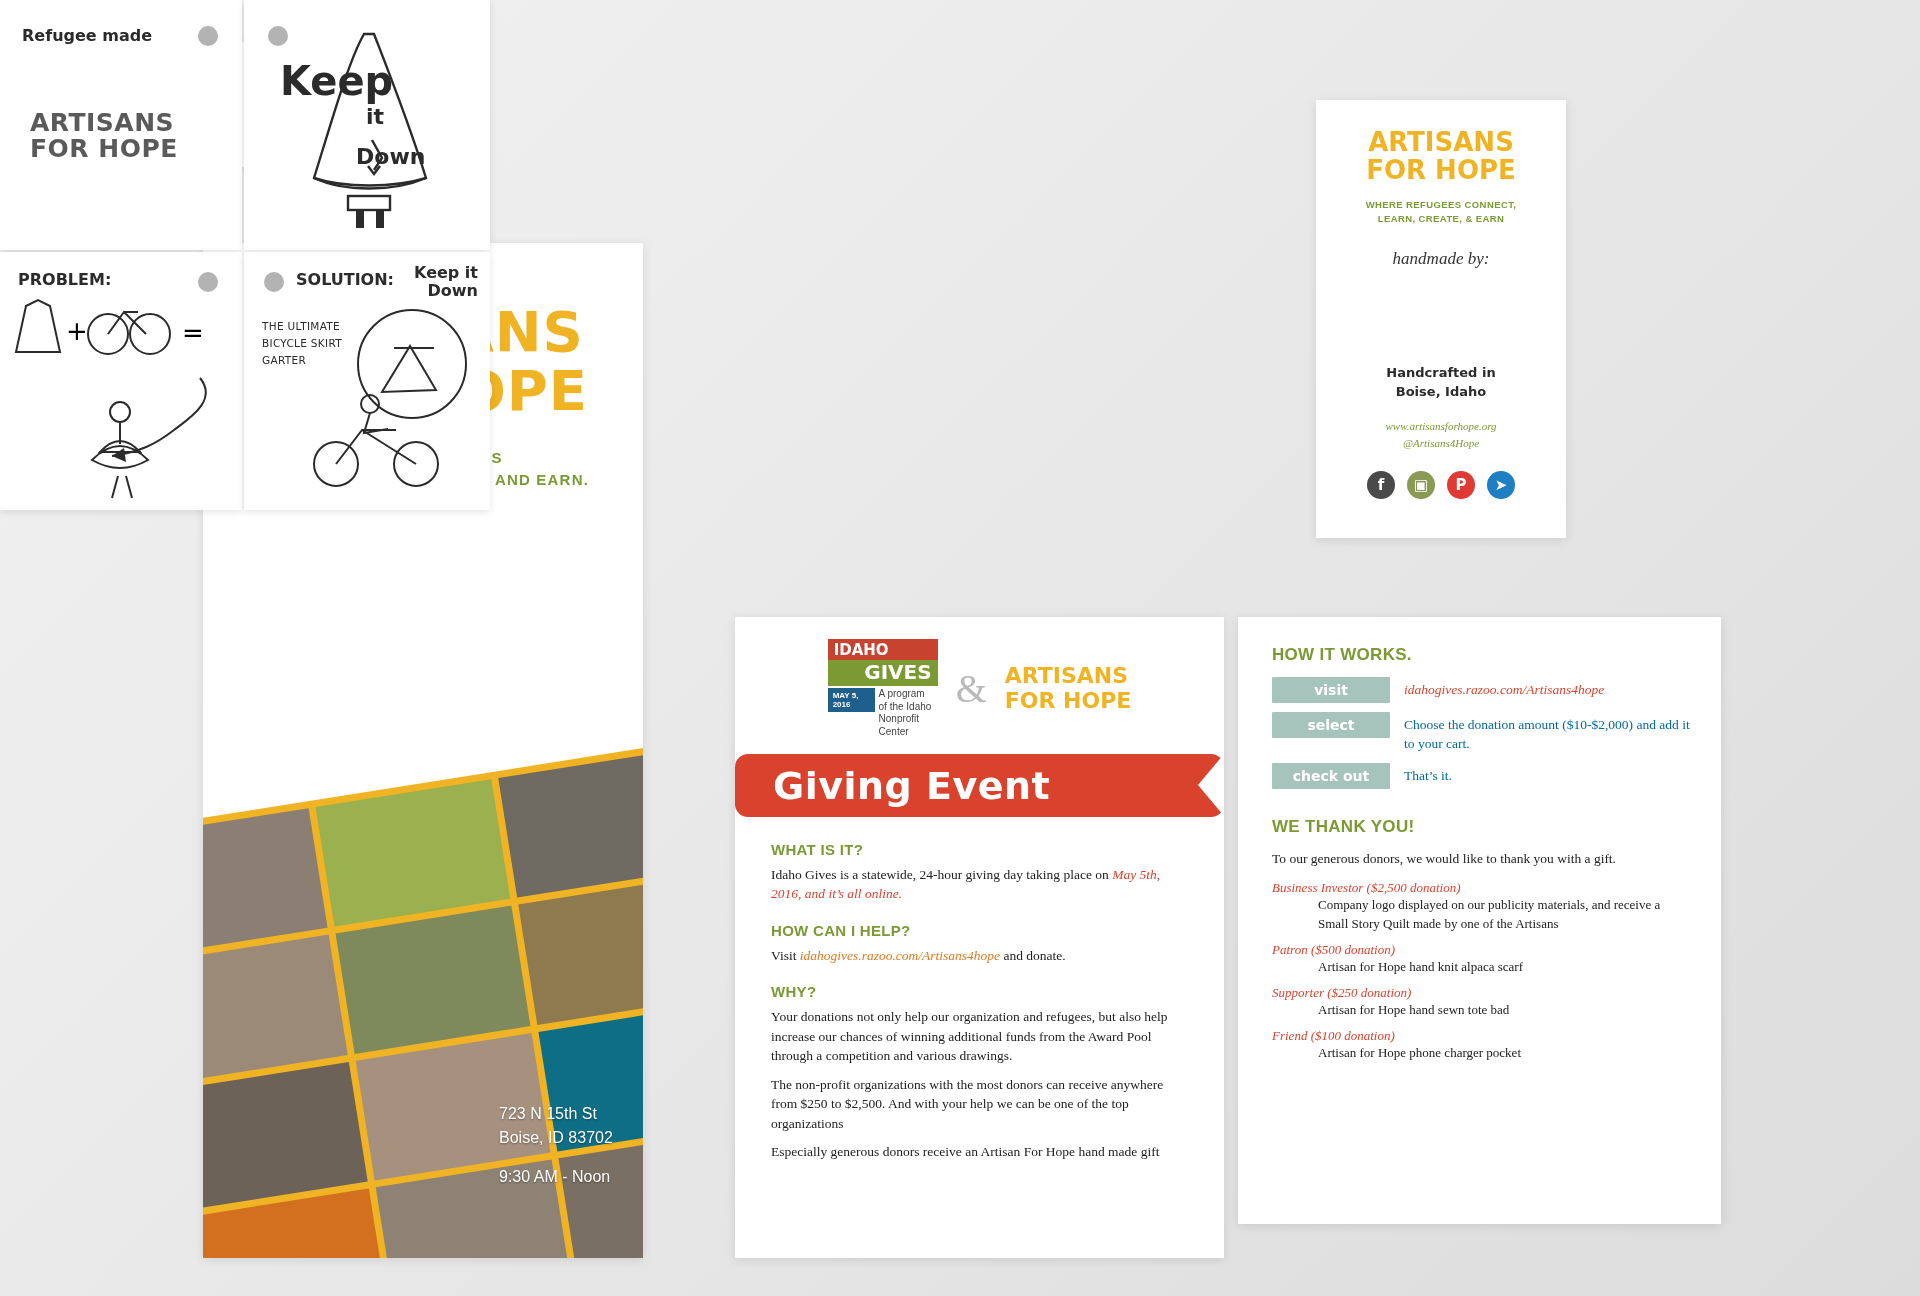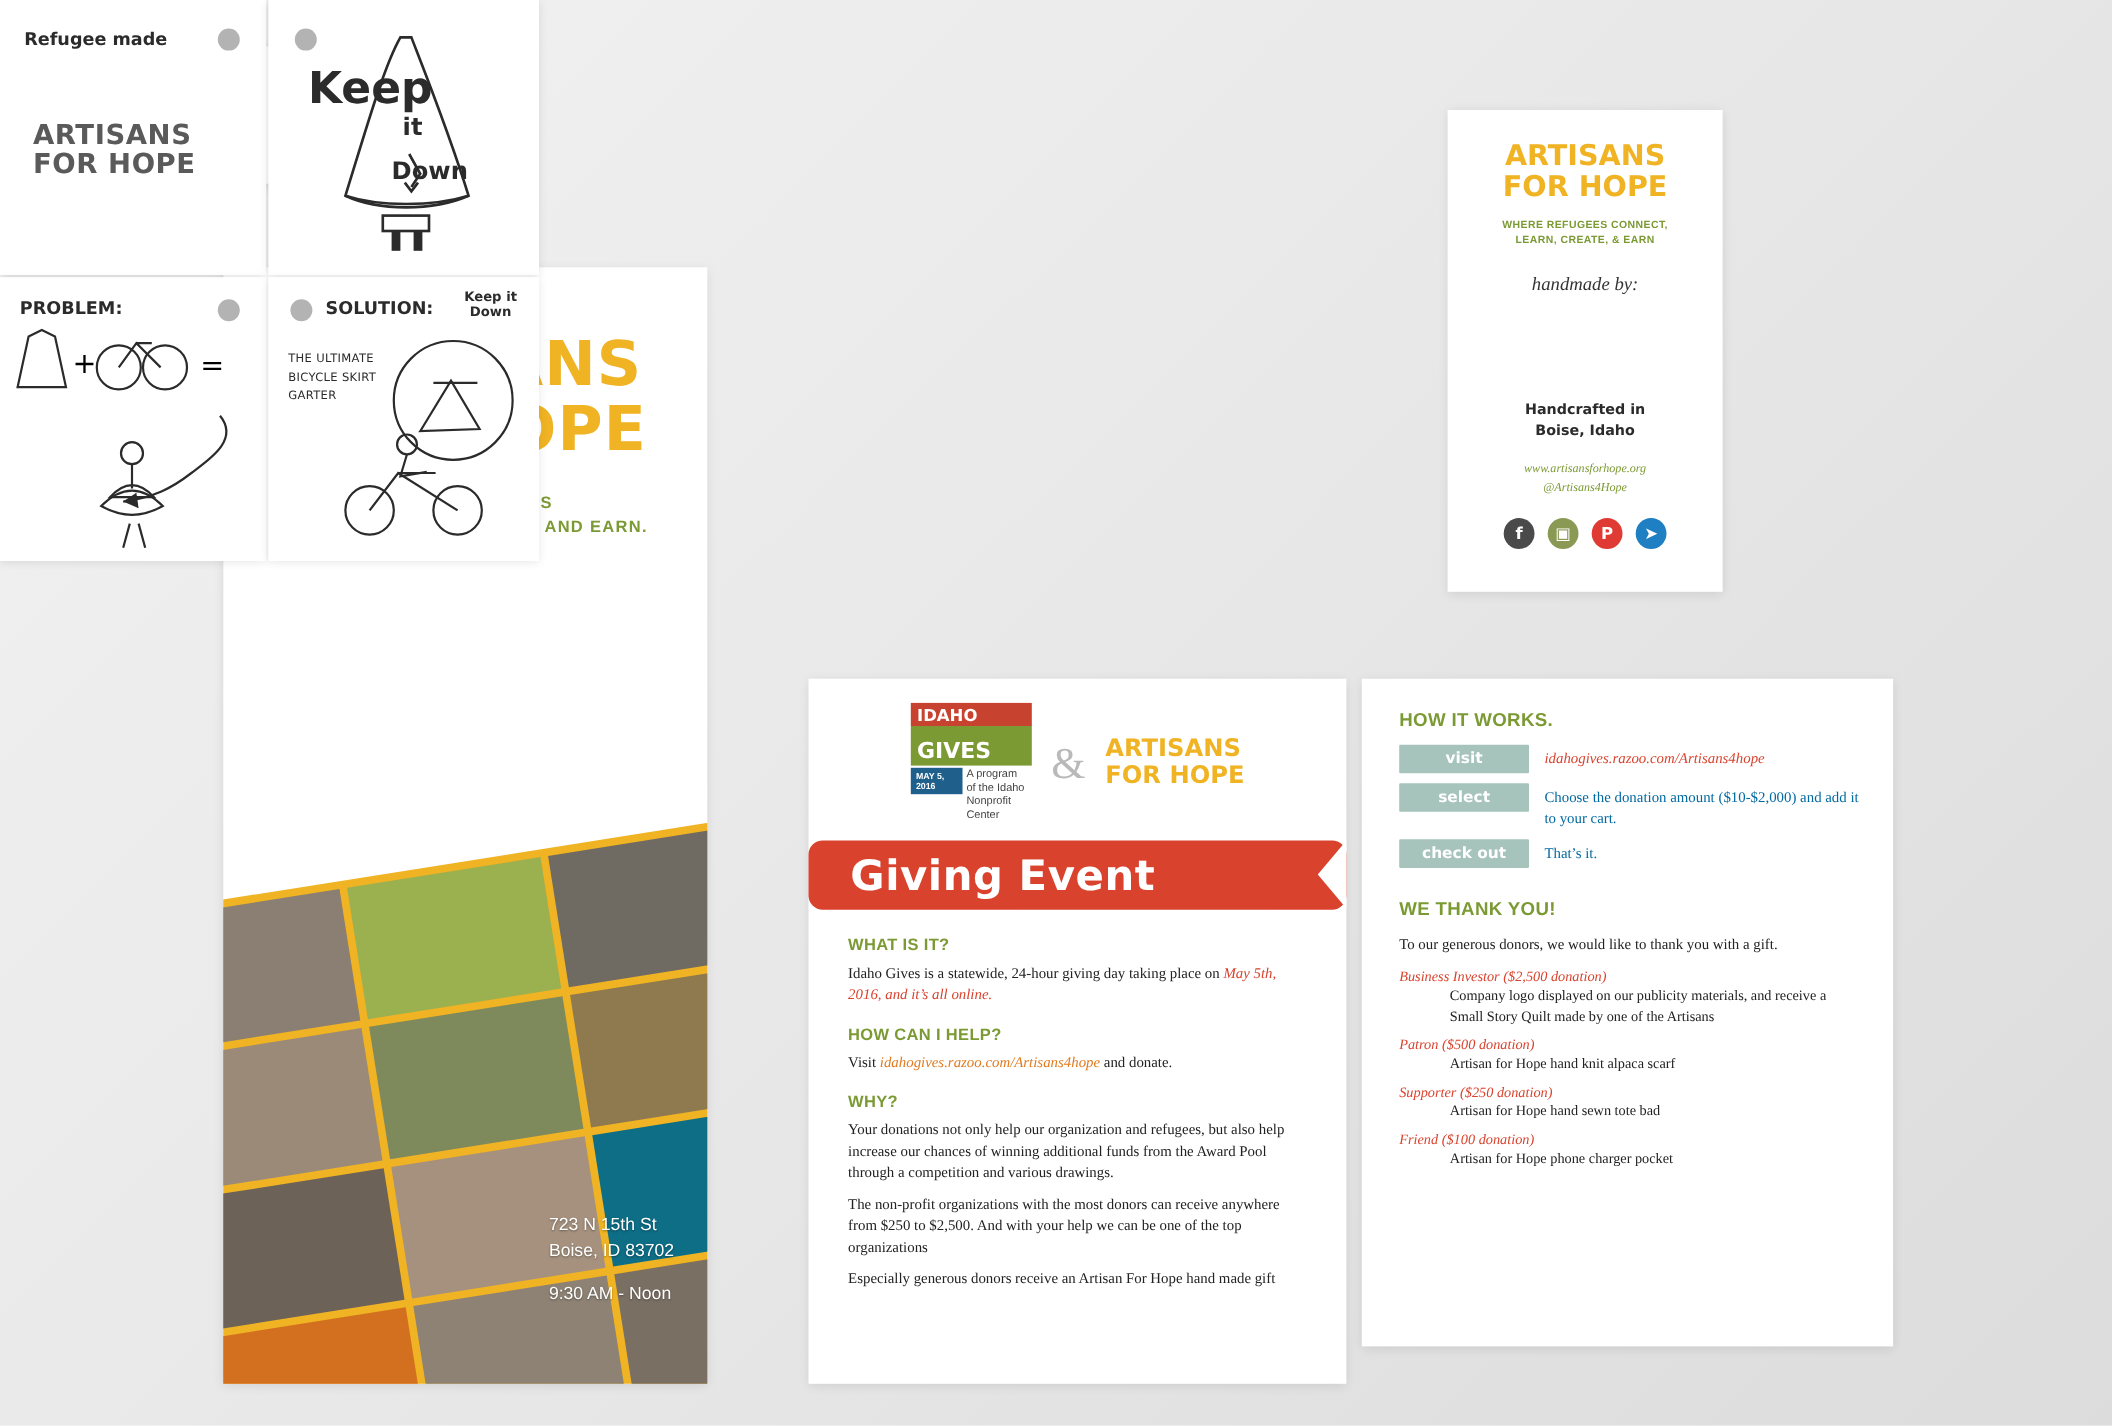--- a/index.html
+++ b/index.html
@@ -52,21 +52,21 @@
   #hangcard .hc-hand{text-align:center;font-family:"Liberation Serif",serif;font-style:italic;font-size:17px;color:#333;margin-top:22px;}
   #hangcard .hc-loc{text-align:center;font-family:"DejaVu Sans",sans-serif;font-weight:bold;font-size:13px;color:#2b2b2b;line-height:1.5;margin-top:94px;}
   #hangcard .hc-url{text-align:center;font-family:"Liberation Serif",serif;font-style:italic;font-size:11px;color:#7c9a34;margin-top:16px;line-height:1.6;}
   #hangcard .socials{display:flex;justify-content:center;gap:12px;margin-top:18px;}
   #hangcard .soc{width:28px;height:28px;border-radius:50%;display:flex;align-items:center;justify-content:center;color:#fff;font-size:15px;font-family:"DejaVu Sans",sans-serif;font-weight:bold;}
   
   #flyer{left:735px;top:617px;width:489px;height:641px;}
   #flyer .top{display:flex;align-items:center;justify-content:center;gap:18px;padding:22px 0 10px;}
   .ig-badge{width:110px;}
   .ig-red{background:#c8432f;color:#fff;font-family:"DejaVu Sans",sans-serif;font-weight:bold;font-size:15px;line-height:1;padding:4px 6px 2px;}
-  .ig-green{background:#7c9a34;color:#fff;font-family:"DejaVu Sans",sans-serif;font-weight:bold;font-size:20px;line-height:1;padding:12px 6px 4px;}
+  .ig-green{background:#7c9a34;color:#fff;font-family:"DejaVu Sans",sans-serif;font-weight:bold;font-size:20px;line-height:1;padding:2px 6px 4px;text-align:right;}
   .ig-blue{background:#1f5f8b;color:#fff;font-size:8px;font-weight:bold;padding:3px 5px;display:inline-block;}
   .ig-note{font-size:10px;color:#444;line-height:1.25;padding-left:4px;}
   .amp{font-family:"Liberation Serif",serif;font-size:40px;color:#b9b9b9;}
   .flyer-logo{color:#f0b323;font-family:"DejaVu Sans",sans-serif;font-weight:bold;font-size:22px;line-height:1.1;}
   .ribbon{position:relative;background:#d9432e;height:63px;margin:6px 0 0 0;display:flex;align-items:center;border-radius:13px;}
   .ribbon .txt{color:#fff;font-family:"DejaVu Sans",sans-serif;font-weight:bold;font-size:38px;padding-left:38px;letter-spacing:.5px;}
   .ribbon:after{content:"";position:absolute;right:-0px;top:0;border-top:31.5px solid transparent;border-bottom:31.5px solid transparent;border-right:26px solid #fff;}
   #flyer .body{padding:18px 36px 0 36px;font-family:"Liberation Serif",serif;color:#222;font-size:13.5px;line-height:1.45;}
   #flyer h3{font-family:"Liberation Sans",sans-serif;color:#7c9a34;font-size:15px;margin:16px 0 4px;letter-spacing:.3px;}
   #flyer h3.first{margin-top:4px;}
@@ -170,21 +170,21 @@
       <path d="M200 126 c18 22 -10 40 -26 52 c-18 14 -34 22 -62 26" fill="none" stroke="#2b2b2b" stroke-width="2"></path>
       <path d="M112 204 l12 -8 l2 14 z" fill="#2b2b2b"></path>
     </svg>
     <div style="position:absolute;left:66px;top:64px;font-size:26px;font-family:'DejaVu Sans',sans-serif;">+</div>
     <div style="position:absolute;left:182px;top:66px;font-size:26px;font-family:'DejaVu Sans',sans-serif;">=</div>
   </div>
 
   <div class="tag" id="tag-d">
     <div class="hole" style="left:20px;top:20px;"></div>
     <div class="tag-label" style="position:absolute;left:52px;top:18px;">SOLUTION:</div>
-    <div class="kid" style="position:absolute;right:12px;top:12px;font-size:12px;width:64px;text-align:center;line-height:1.1;">Keep it Down</div>
+    <div class="kid" style="position:absolute;right:12px;top:12px;font-size:16px;width:64px;text-align:right;line-height:1.1;">Keep it Down</div>
     <div style="position:absolute;left:18px;top:66px;font-family:'DejaVu Sans',sans-serif;font-size:10.5px;color:#2b2b2b;line-height:1.6;letter-spacing:.3px;">
       <div>THE ULTIMATE</div>
       <div>BICYCLE SKIRT</div>
       <div>GARTER</div>
     </div>
     <svg viewBox="0 0 246 258" width="246" height="258" style="position:absolute;left:0;top:0">
       <circle cx="168" cy="112" r="54" fill="none" stroke="#2b2b2b" stroke-width="2"></circle>
       <path d="M138 140 l28 -46 l26 44 z" fill="none" stroke="#2b2b2b" stroke-width="2"></path>
       <path d="M150 96 l40 0" stroke="#2b2b2b" stroke-width="2" fill="none"></path>
       <circle cx="92" cy="212" r="22" fill="none" stroke="#2b2b2b" stroke-width="2"></circle>

